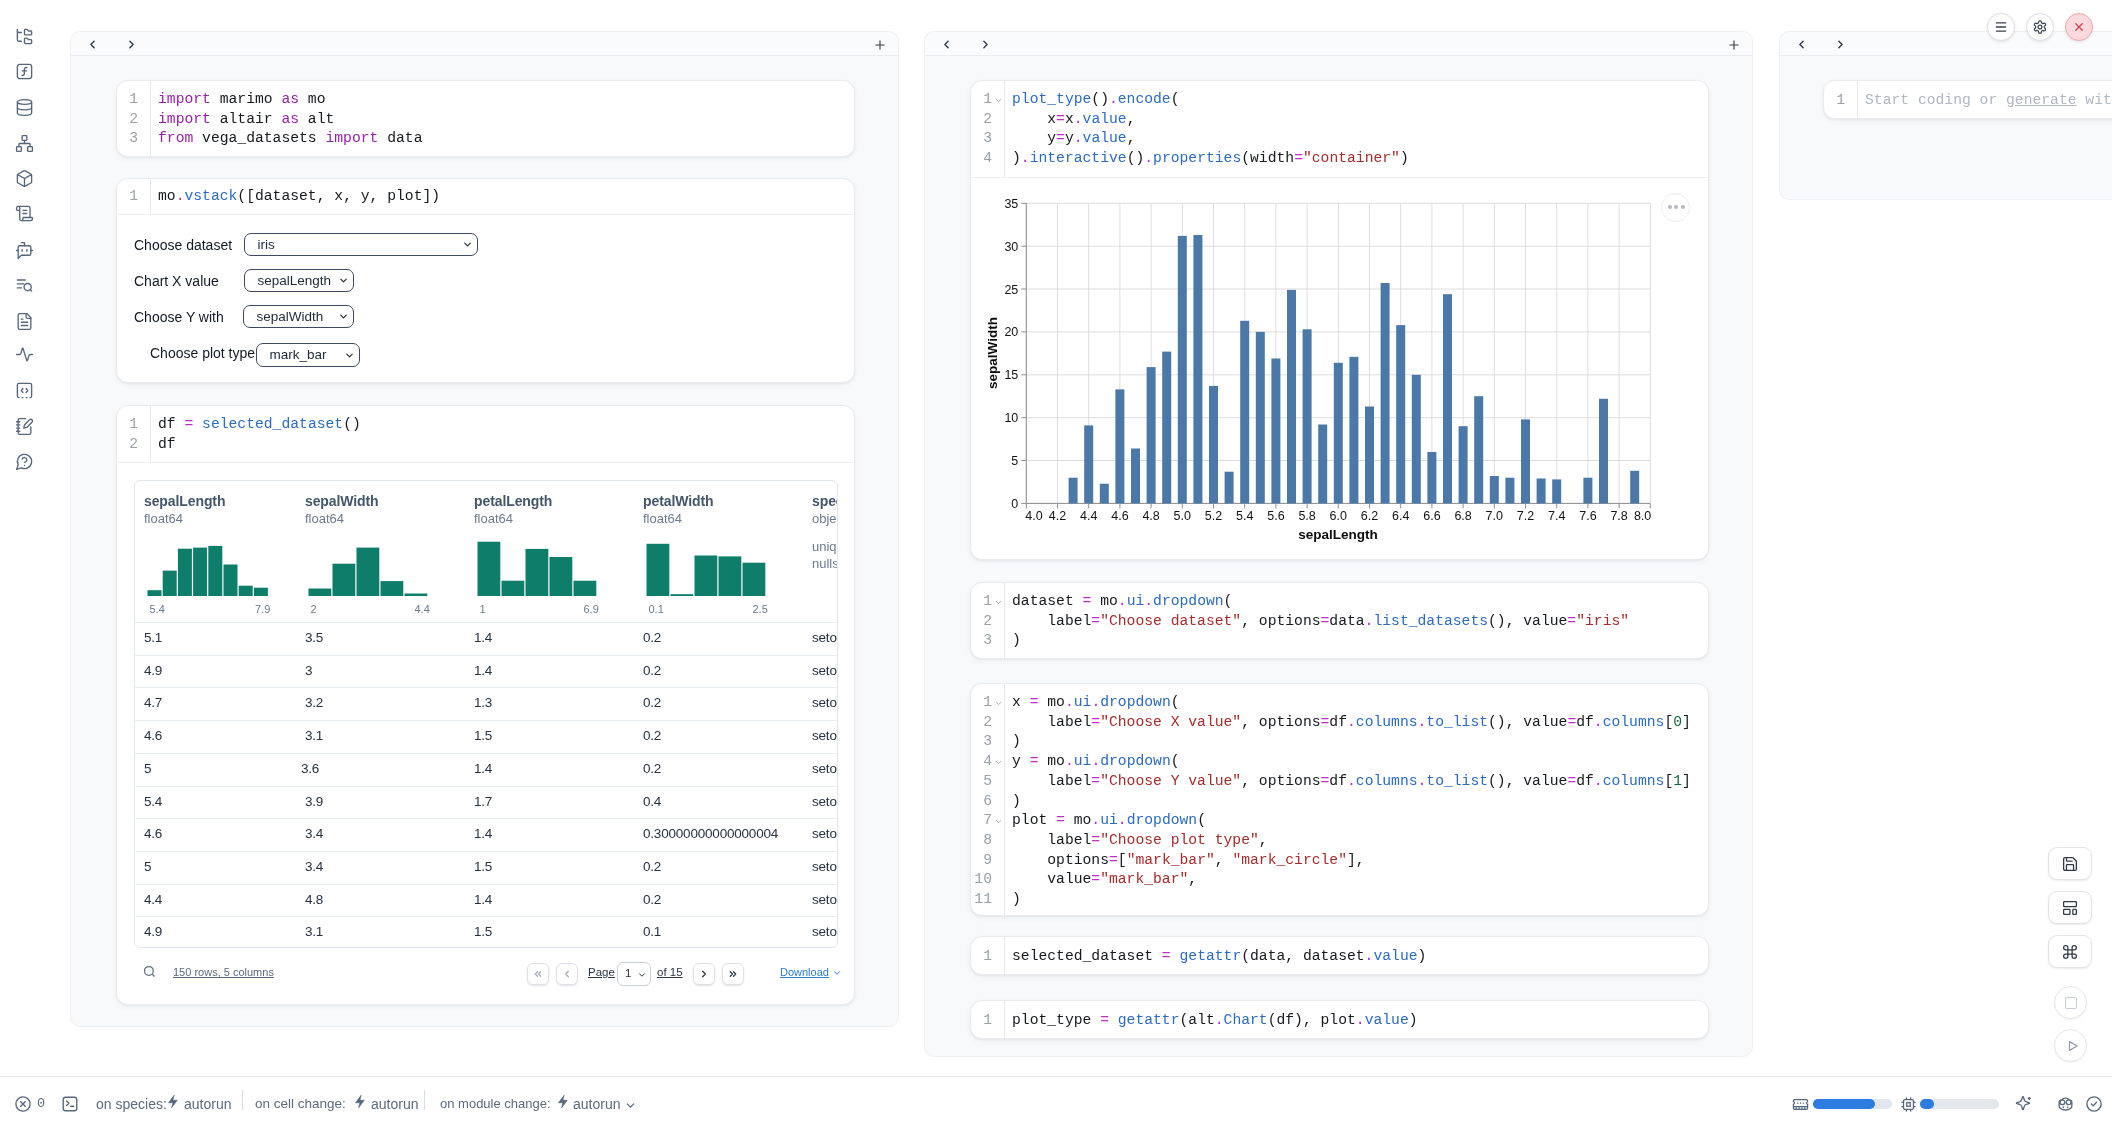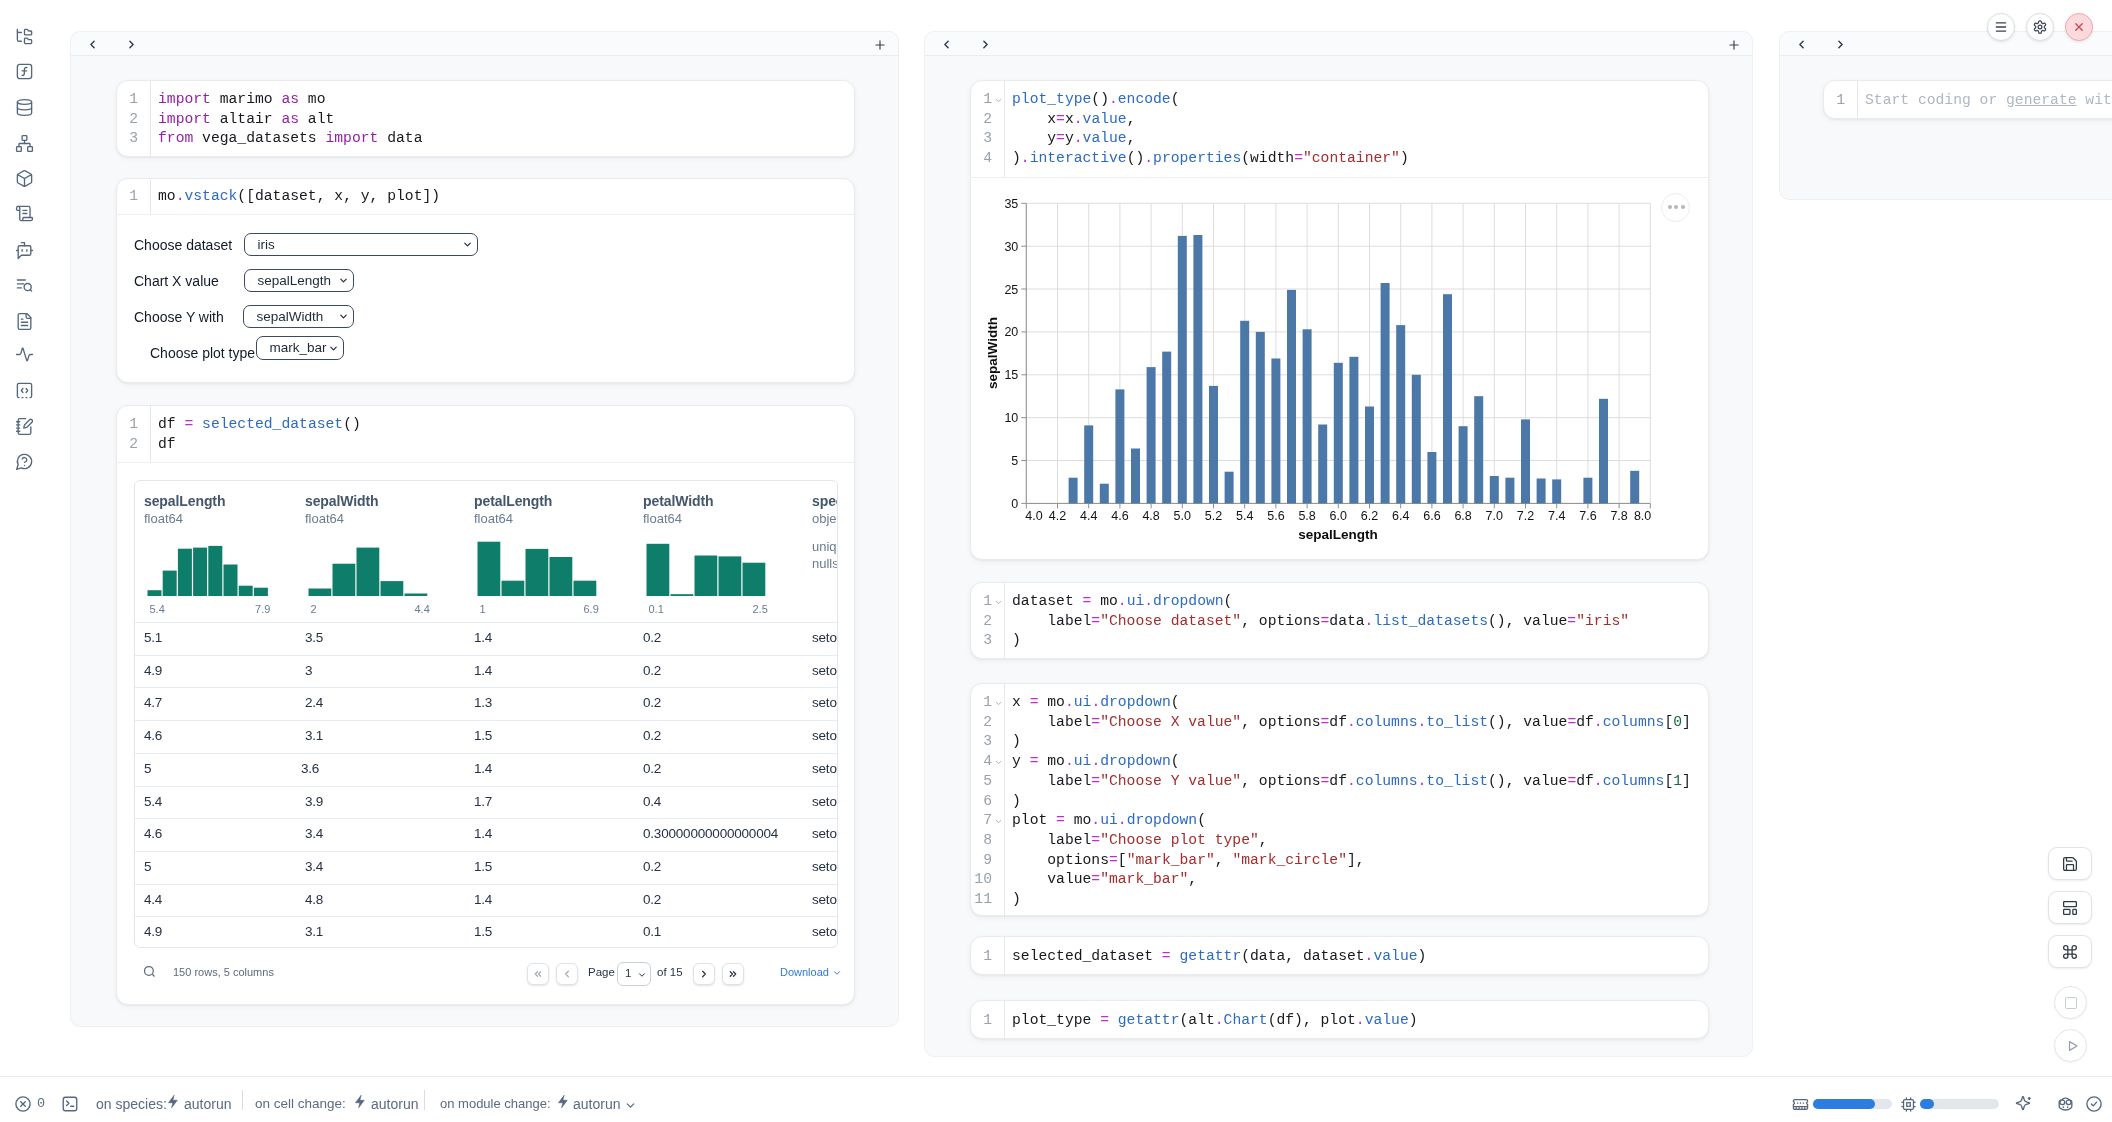--- a/index.html
+++ b/index.html
@@ -28,21 +28,21 @@
 .chev { stroke:#1b2430; stroke-width:2.4; fill:none; stroke-linecap:round; stroke-linejoin:round; }
 .tbl { position:absolute; background:#fff; border:1px solid #e2e7ee; border-radius:6px; overflow:hidden; }
 .th { position:absolute; font-weight:bold; font-size:14px; color:#44566c; letter-spacing:-.1px}
 .dt { position:absolute; font-size:13px; color:#6b7b90; }
 .rng { position:absolute; font-size:11px; color:#6b7b90; }
 .cellv { position:absolute; font-size:13.5px; color:#263244; letter-spacing:-.2px}
 .rowline { position:absolute; left:0; right:0; height:1px; background:#e7ecf2; }
 .pgbtn { position:absolute; width:22px; height:22px; background:#fff; border:1px solid #dfe3e9;
   border-radius:6px; box-shadow:0 1px 2px rgba(0,0,0,.12); }
 .pgbtn svg { position:absolute; left:50%; top:50%; transform:translate(-50%,-50%); }
-.ftxt { position:absolute; font-size:11px; color:#5b6b80; }
+.ftxt { position:absolute; font-size:11px; color:#5b6b80;text-decoration:underline; }
 .cbtn { position:absolute; width:28px; height:28px; border-radius:50%; background:#fff;
   border:1px solid #dcdfe5; box-shadow:0 1px 3px rgba(0,0,0,.10); }
 .cbtn svg, .sqbtn svg { position:absolute; left:50%; top:50%; transform:translate(-50%,-50%); }
 .sqbtn { position:absolute; width:44px; height:33px; border-radius:9px; background:#fff;
   border:1px solid #e0e3e8; box-shadow:0 1px 2px rgba(0,0,0,.08); }
 .statusbar { position:absolute; left:0; right:0; top:1076px; height:46px; background:#fff;
   border-top:1px solid #e7eaee; }
 .sbtxt { position:absolute; font-size:14px; color:#5b6b80; white-space:nowrap; }
 </style></head><body>
 <svg class="abs" style="left:15px;top:26.5px" width="19" height="19" viewBox="0 0 24 24" fill="none" stroke="#56677d" stroke-width="1.7" stroke-linecap="round" stroke-linejoin="round">
@@ -171,21 +171,21 @@
       </svg></div>
     <div class="lbl" style="left:17px;top:89.8px">Chart X value</div>
     <div class="sel" style="left:126.5px;top:89.8px;width:110px">sepalLength<svg class="chev" width="11" height="11" viewBox="0 0 24 24">
         <path d="m6 9 6 6 6-6"></path>
       </svg></div>
     <div class="lbl" style="left:17px;top:125.8px">Choose Y with</div>
     <div class="sel" style="left:125.5px;top:125.8px;width:111px">sepalWidth<svg class="chev" width="11" height="11" viewBox="0 0 24 24">
         <path d="m6 9 6 6 6-6"></path>
       </svg></div>
     <div class="lbl" style="left:33px;top:161.5px">Choose plot type</div>
-    <div class="sel" style="left:138.5px;top:157px;width:88px">mark_bar<svg class="chev" width="11" height="11" viewBox="0 0 24 24">
+    <div class="sel" style="left:138.5px;top:164px;width:104px">mark_bar<svg class="chev" width="11" height="11" viewBox="0 0 24 24">
         <path d="m6 9 6 6 6-6"></path>
       </svg></div>
   </div>
 <div class="cell" style="left:116px;top:405px;width:739px;height:600px">
     <div class="code" style="top:9px;height:39.4px"><div class="lns" style="left:0;height:39.4px">1<br>2</div><div class="gdiv" style="left:33px;top:-9px;height:57.4px"></div><div class="src">df <i class="o">=</i> <i class="f">selected_dataset</i>()<br>df</div></div>
     <div class="sep" style="top:56px"></div>
     <div class="tbl" style="left:17px;top:74px;width:704px;height:468px">
       <div class="th" style="left:9px;top:12px">sepalLength</div>
       <div class="dt" style="left:9px;top:30px">float64</div>
       <svg class="abs" style="left:0;top:0" width="704" height="120">
@@ -244,21 +244,21 @@
       <div class="cellv" style="left:508px;top:149.0px">0.2</div>
       <div class="cellv" style="left:677px;top:149.0px">setosa</div>
       <div class="rowline" style="top:173.7px"></div>
       <div class="cellv" style="left:9px;top:181.7px">4.9</div>
       <div class="cellv" style="left:170px;top:181.7px">3</div>
       <div class="cellv" style="left:339px;top:181.7px">1.4</div>
       <div class="cellv" style="left:508px;top:181.7px">0.2</div>
       <div class="cellv" style="left:677px;top:181.7px">setosa</div>
       <div class="rowline" style="top:206.4px"></div>
       <div class="cellv" style="left:9px;top:214.4px">4.7</div>
-      <div class="cellv" style="left:170px;top:214.4px">2.4</div>
+      <div class="cellv" style="left:170px;top:214.4px">3.2</div>
       <div class="cellv" style="left:339px;top:214.4px">1.3</div>
       <div class="cellv" style="left:508px;top:214.4px">0.2</div>
       <div class="cellv" style="left:677px;top:214.4px">setosa</div>
       <div class="rowline" style="top:239.1px"></div>
       <div class="cellv" style="left:9px;top:247.1px">4.6</div>
       <div class="cellv" style="left:170px;top:247.1px">3.1</div>
       <div class="cellv" style="left:339px;top:247.1px">1.5</div>
       <div class="cellv" style="left:508px;top:247.1px">0.2</div>
       <div class="cellv" style="left:677px;top:247.1px">setosa</div>
       <div class="rowline" style="top:271.8px"></div>

